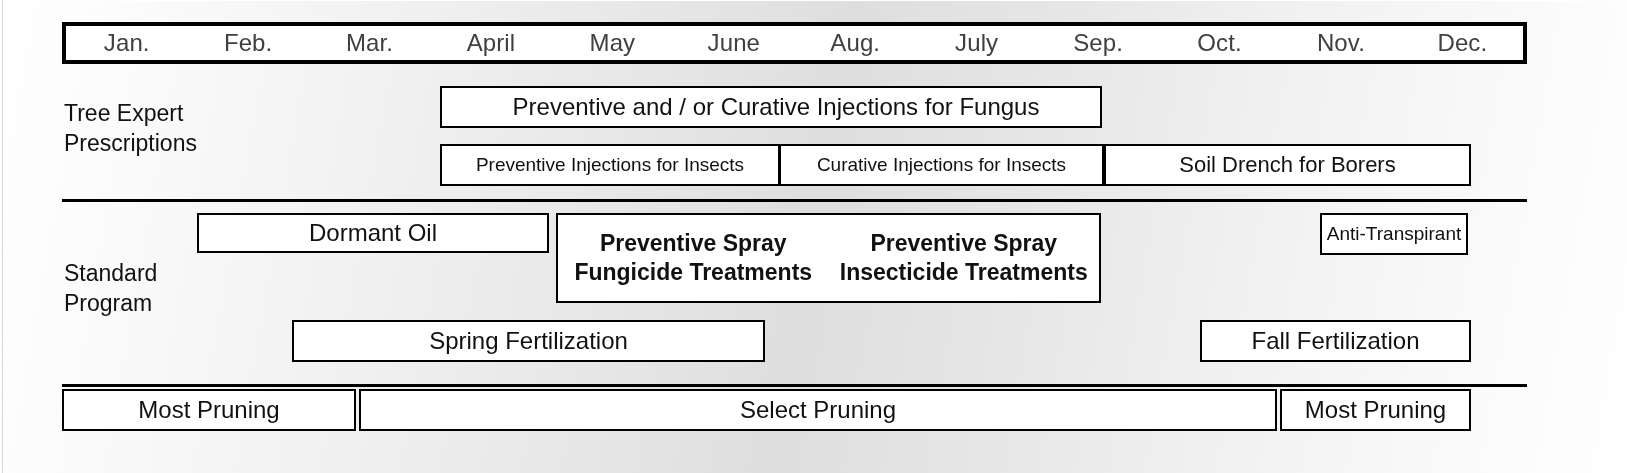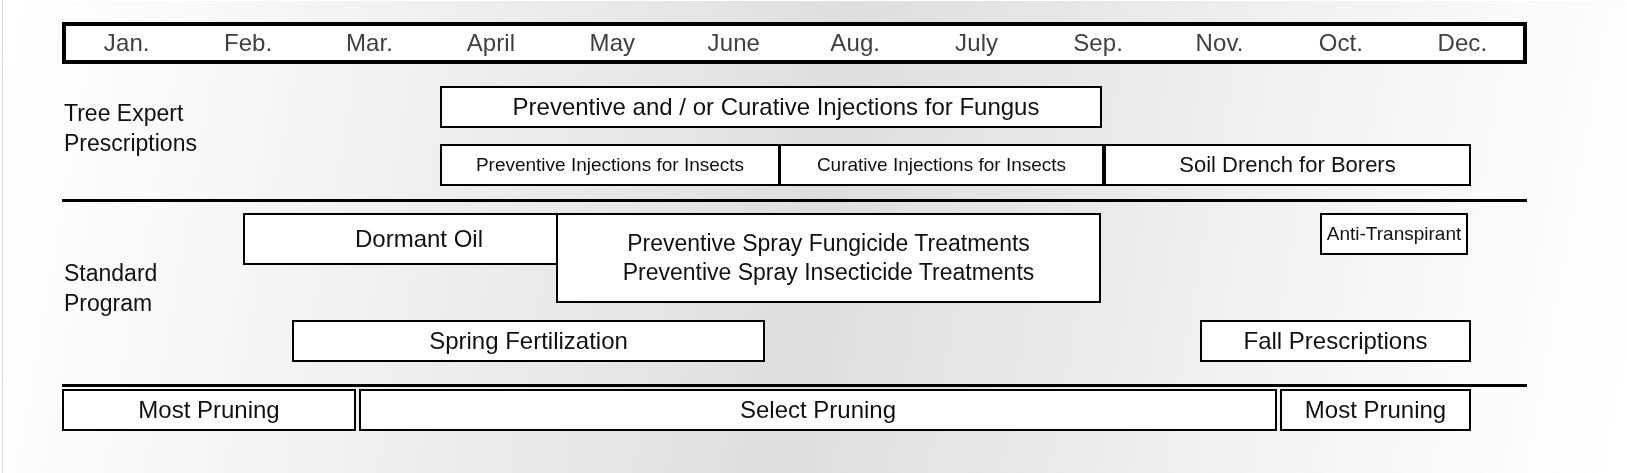--- a/index.html
+++ b/index.html
@@ -104,22 +104,22 @@
 
   #divider-1 { top: 199px; }
   #divider-2 { top: 384px; }
 
   #box-fungus-injections { left: 440px; top: 86px; width: 662px; height: 42px; font-size: 24px; padding-left: 10px; }
 
   #box-prev-insect-inj   { left: 440px; top: 144px; width: 340px;  height: 42px; font-size: 19px; }
   #box-cur-insect-inj    { left: 779px; top: 144px; width: 325px;  height: 42px; font-size: 19px; }
   #box-soil-drench       { left: 1104px; top: 144px; width: 367px; height: 42px; font-size: 22px; }
 
-  #box-dormant-oil       { left: 197px; top: 213px; width: 352px;  height: 52px; font-size: 24px; margin-left: 46px; }
-  #box-preventive-sprays { left: 556px; top: 213px; width: 545px;  height: 90px; font-size: 23px; flex-direction: column; }
+  #box-dormant-oil       { left: 197px; top: 213px; width: 352px;  height: 40px; font-size: 24px; }
+  #box-preventive-sprays { left: 556px; top: 213px; width: 545px;  height: 90px; font-size: 23px; flex-direction: row; font-weight: bold; }
   #box-anti-transpirant  { left: 1320px; top: 213px; width: 148px; height: 42px; font-size: 19px; }
 
   #box-spring-fert       { left: 292px; top: 320px; width: 473px;  height: 42px; font-size: 24px; }
   #box-fall-fert         { left: 1200px; top: 320px; width: 271px; height: 42px; font-size: 24px; }
 
   #box-most-pruning-1    { left: 62px; top: 389px; width: 294px;   height: 42px; font-size: 24px; }
   #box-select-pruning    { left: 359px; top: 389px; width: 918px;  height: 42px; font-size: 24px; }
   #box-most-pruning-2    { left: 1280px; top: 389px; width: 191px; height: 42px; font-size: 24px; }
 </style>
 </head>
@@ -133,22 +133,22 @@
   <div id="month-header">
     <div class="month-cell">Jan.</div>
     <div class="month-cell">Feb.</div>
     <div class="month-cell">Mar.</div>
     <div class="month-cell">April</div>
     <div class="month-cell">May</div>
     <div class="month-cell">June</div>
     <div class="month-cell">Aug.</div>
     <div class="month-cell">July</div>
     <div class="month-cell">Sep.</div>
+    <div class="month-cell">Oct.</div>
     <div class="month-cell">Nov.</div>
-    <div class="month-cell">Oct.</div>
     <div class="month-cell">Dec.</div>
   </div>
 
   <div class="row-label" id="lbl-tree-expert">Tree Expert
 Prescriptions</div>
 
   <div class="box" id="box-fungus-injections">Preventive and / or Curative Injections for Fungus</div>
 
   <div class="box" id="box-prev-insect-inj">Preventive Injections for Insects</div>
 
@@ -165,21 +165,21 @@
 
   <div class="box" id="box-preventive-sprays">
     <span class="line">Preventive Spray Fungicide Treatments</span>
     <span class="line">Preventive Spray Insecticide Treatments</span>
   </div>
 
   <div class="box" id="box-anti-transpirant">Anti-Transpirant</div>
 
   <div class="box" id="box-spring-fert">Spring Fertilization</div>
 
-  <div class="box" id="box-fall-fert">Fall Prescriptions</div>
+  <div class="box" id="box-fall-fert">Fall Fertilization</div>
 
   <div class="divider" id="divider-2"></div>
 
   <div class="box" id="box-most-pruning-1">Most Pruning</div>
 
   <div class="box" id="box-select-pruning">Select Pruning</div>
 
   <div class="box" id="box-most-pruning-2">Most Pruning</div>
 
 </div>

